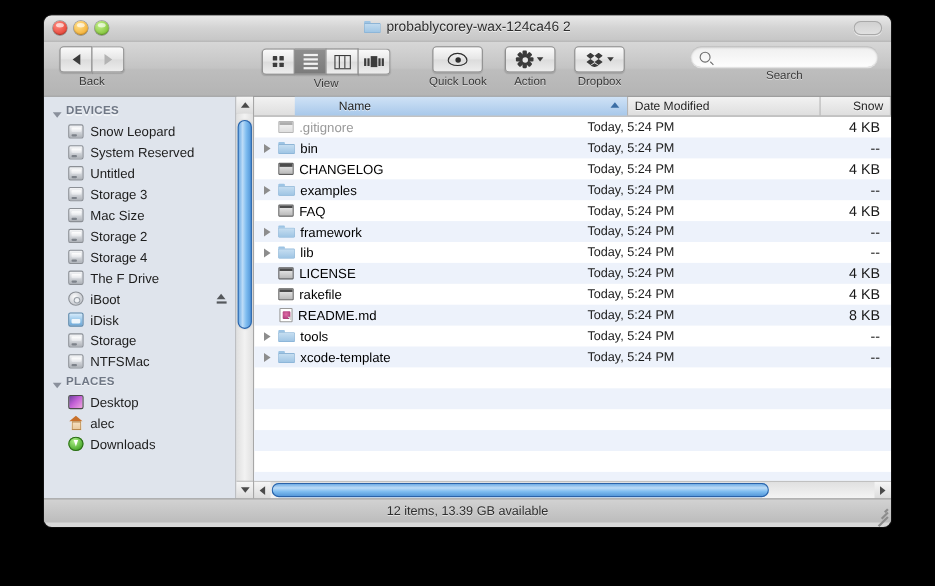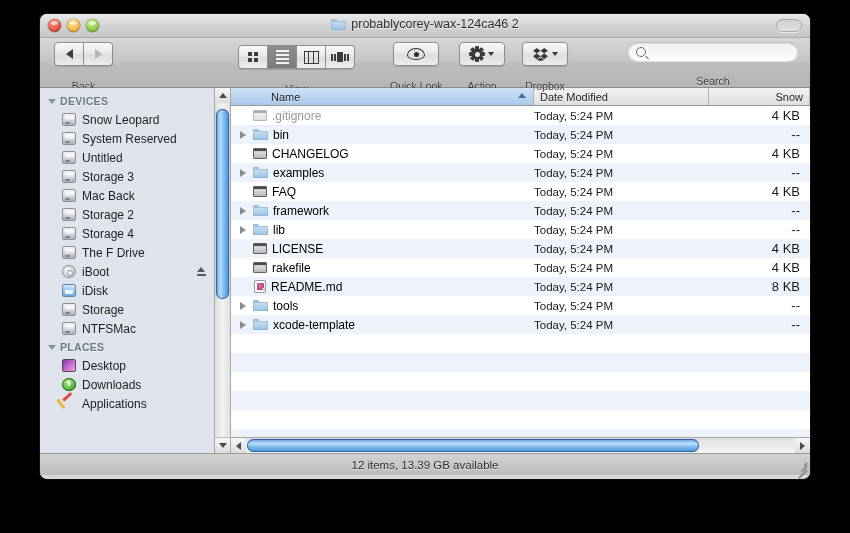--- a/index.html
+++ b/index.html
@@ -38,21 +38,21 @@
        box-shadow:inset 0 0 0 .5px #7ca8cd;}
   .tbtoggle{position:absolute;right:8px;top:5px;width:26px;height:13px;border-radius:7px;
        background:linear-gradient(to bottom,#cfcfcf,#e2e2e2);
        box-shadow:inset 0 0 0 1px #a9a9a9, 0 1px 0 rgba(255,255,255,.6);}
 
   
   .toolbar{height:49px;position:relative;
            background:linear-gradient(to bottom,#d7d7d7 0%,#c4c4c4 48%,#bdbdbd 52%,#b4b4b4 100%);
            border-bottom:1px solid #8c8c8c;}
   .tgroup{position:absolute;top:4px;text-align:center;}
-  .tlabel{font-size:10.5px;color:#3a3a3a;margin-top:14px;
+  .tlabel{font-size:10.5px;color:#3a3a3a;margin-top:2px;
           text-shadow:0 1px 0 rgba(255,255,255,.55);white-space:nowrap;}
 
   .btn{background:linear-gradient(to bottom,#fafafa 0%,#e6e6e6 48%,#dcdcdc 52%,#ededed 100%);
        border:1px solid #8f8f8f;border-radius:4px;box-shadow:0 1px 1px rgba(0,0,0,.13);
        display:inline-flex;align-items:center;justify-content:center;}
 
   .navseg{display:inline-flex;}
   .navseg .btn{width:28px;height:22px;border-radius:0;}
   .navseg .btn:first-child{border-radius:4px 0 0 4px;}
   .navseg .btn:last-child{border-radius:0 4px 4px 0;border-left:none;}
@@ -102,21 +102,21 @@
        background:#6d6d6d;transform:rotate(45deg);}
   .searchinput{border:none;outline:none;background:transparent;font-size:11px;
        margin-left:4px;width:100%;font-family:inherit;color:#111;}
 
   
   .wbody{display:flex;height:365px;background:#fff;}
 
   .sidebar{width:175px;background:#dfe4ec;overflow:hidden;position:relative;
            border-right:1px solid #a7a7a7;padding-top:4px;box-sizing:border-box;}
   .sbhead{font-size:10.5px;font-weight:bold;color:#6f7785;letter-spacing:.3px;
-          padding:3px 0 3px 8px;display:flex;align-items:center;gap:4px;
+          padding:3px 0 3px 8px;display:flex;align-items:flex-end;gap:4px;
           text-shadow:0 1px 0 rgba(255,255,255,.6);}
   .sbtri{width:0;height:0;border-left:4.5px solid transparent;border-right:4.5px solid transparent;
          border-top:5px solid #8a909c;}
   .sbitem{height:19px;display:flex;align-items:center;gap:6px;padding-left:22px;
           font-size:12px;color:#1d1d1d;position:relative;}
   .sbitem .nm{white-space:nowrap;overflow:hidden;text-overflow:ellipsis;}
   .eject{position:absolute;right:8px;top:5px;width:9px;height:9px;}
   .eject::before{content:"";position:absolute;left:0;top:0;width:0;height:0;
      border-left:4.5px solid transparent;border-right:4.5px solid transparent;border-bottom:5px solid #55585c;}
   .eject::after{content:"";position:absolute;left:0;bottom:0;width:9px;height:2px;background:#55585c;}
@@ -169,21 +169,21 @@
      background:linear-gradient(to right,#5a9fe0,#bddcf7 35%,#7fbdf0 60%,#4a8fd4);
      box-shadow:inset 0 0 0 1px #2a62a8,0 0 2px rgba(0,0,0,.2);}
 
   
   .filepane{flex:1;display:flex;flex-direction:column;background:#fff;min-width:0;}
   .colhead{height:17px;display:flex;font-size:11px;color:#1f1f1f;
      background:linear-gradient(to bottom,#f2f2f2,#dedede);
      border-bottom:1px solid #9a9a9a;}
   .colhead .c{display:flex;align-items:center;box-sizing:border-box;
      border-right:1px solid #b5b5b5;padding:0 6px;text-shadow:0 1px 0 rgba(255,255,255,.6);}
-  .colhead .c.sorted{background:linear-gradient(to bottom,#cfe2f6,#a8c8ea);}
+  .colhead .c.sorted{background:linear-gradient(to bottom,#cfe2f6,#a8c8ea);margin-left:37px;}
   .c-name{width:303px;justify-content:flex-start;position:relative;}
   .c-date{width:175px;}
   .c-size{flex:1;justify-content:flex-end;border-right:none;}
   .c-name .lbl{margin-left:34px;}
   .sortarrow{position:absolute;right:7px;top:5px;width:0;height:0;
      border-left:4.5px solid transparent;border-right:4.5px solid transparent;
      border-bottom:5px solid #3b6ea5;}
 
   .rows{flex:1;overflow:hidden;position:relative;}
   .row{height:19px;display:flex;align-items:center;font-size:12px;color:#000;}
@@ -367,21 +367,21 @@
           <div class="sbitem">
             <span class="ico hdd"></span>
             <span class="nm">Untitled</span>
           </div>
           <div class="sbitem">
             <span class="ico hdd"></span>
             <span class="nm">Storage 3</span>
           </div>
           <div class="sbitem">
             <span class="ico hdd"></span>
-            <span class="nm">Mac Back</span>
+            <span class="nm">Mac Size</span>
           </div>
           <div class="sbitem">
             <span class="ico hdd"></span>
             <span class="nm">Storage 2</span>
           </div>
           <div class="sbitem">
             <span class="ico hdd"></span>
             <span class="nm">Storage 4</span>
           </div>
           <div class="sbitem">
@@ -407,26 +407,26 @@
           </div>
           <div class="sbhead">
             <span class="sbtri"></span>
             <span>PLACES</span>
           </div>
           <div class="sbitem">
             <span class="ico desk"></span>
             <span class="nm">Desktop</span>
           </div>
           <div class="sbitem">
+            <span class="ico home"></span>
+            <span class="nm">alec</span>
+          </div>
+          <div class="sbitem">
             <span class="ico dl"></span>
             <span class="nm">Downloads</span>
-          </div>
-          <div class="sbitem">
-            <span class="ico app"></span>
-            <span class="nm">Applications</span>
           </div>
         </div>
 
       <div class="vscroll">
         <div class="vsarrow">
           <span class="vsup"></span>
         </div>
         <div class="vstrack">
           <div class="vsthumb"></div>
         </div>

